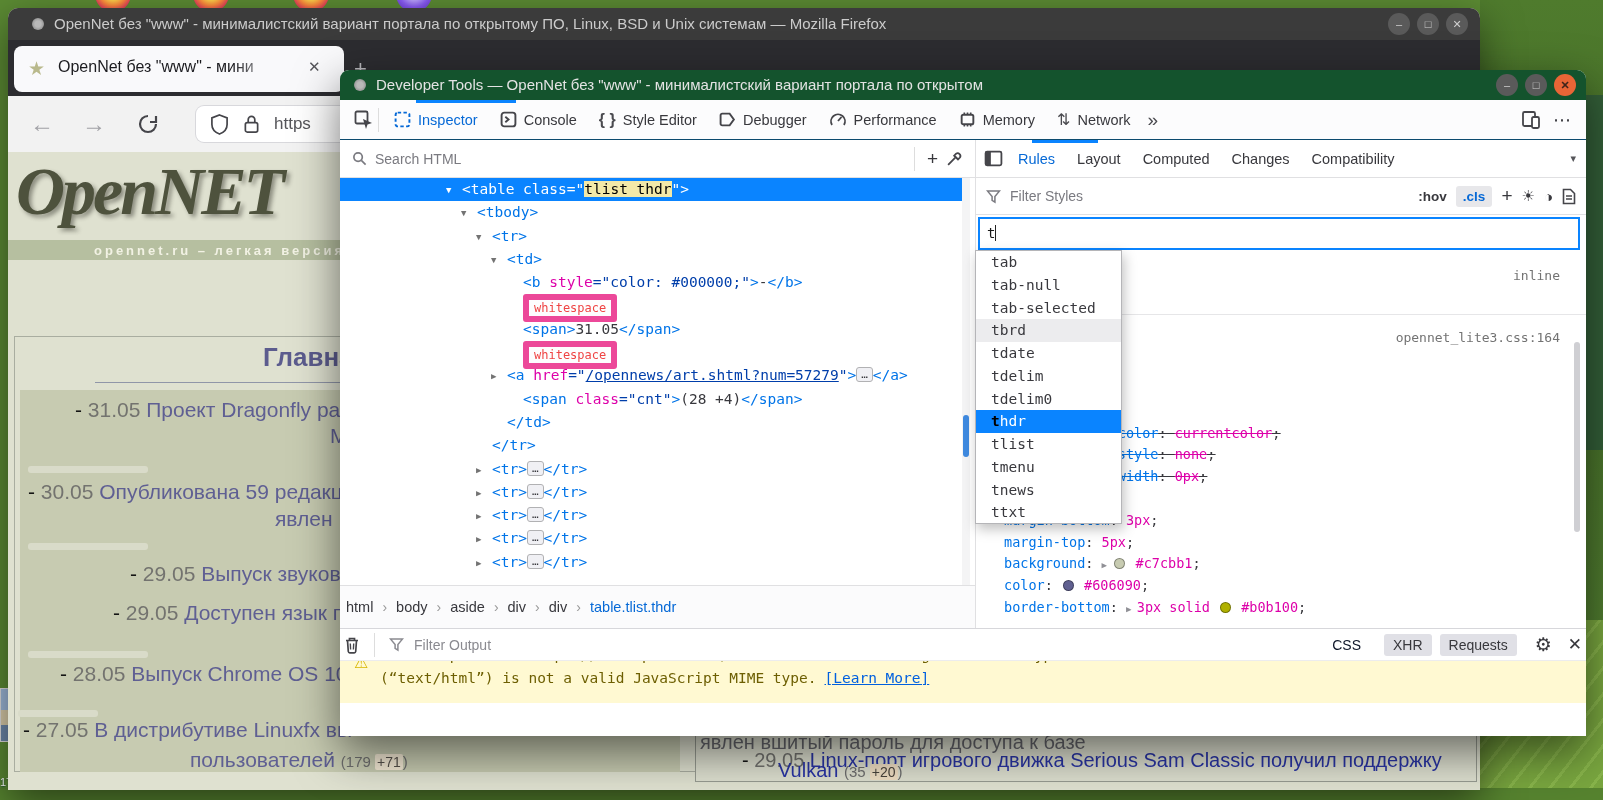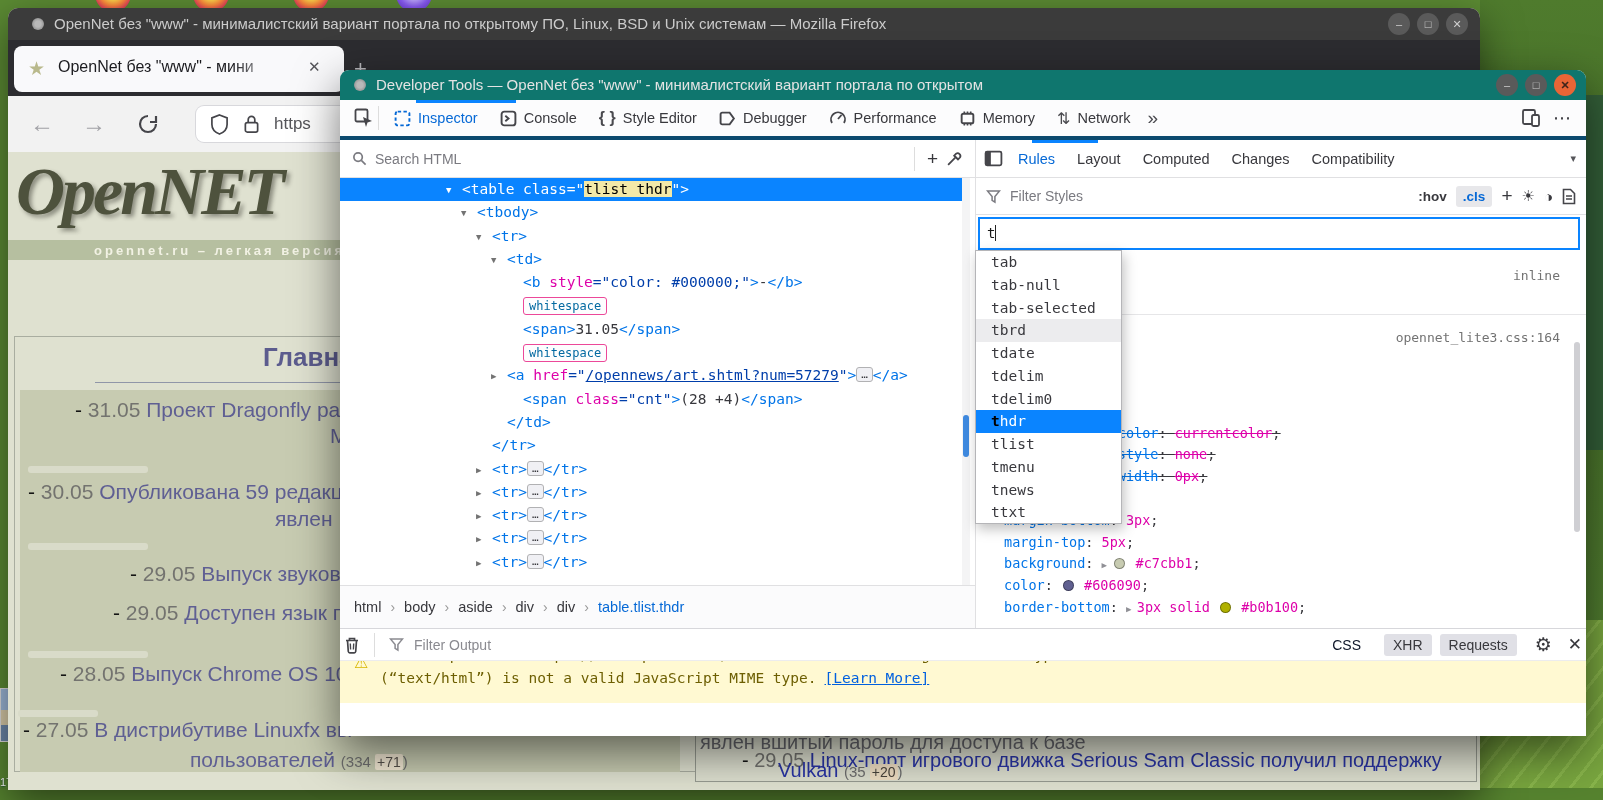--- a/index.html
+++ b/index.html
@@ -85,25 +85,25 @@
   .p2-line .dt{color:#73736f;}
   .p2-line .lk{color:#2a35a5;}
   .p2-line .cnt{font-size:15px;color:#6e6e6e;}
   .p2-line .plus{font-size:14px;color:#4a443c;background:#f0dfc4;padding:0 2px;border-radius:2px;}
   .p2-l1{left:46px;top:38px;margin-top:10px;}
   .p2-l2{left:82px;top:58px;}
 
   
   .dtwin{left:340px;top:70px;width:1246px;height:666px;background:#fff;border-radius:9px 9px 0 0;
     box-shadow:0 16px 46px rgba(0,0,0,.55);}
-  .dt-titlebar{left:0;top:0;width:100%;height:30px;background:#0f766e;border-radius:9px 9px 0 0;}
+  .dt-titlebar{left:0;top:0;width:100%;height:30px;background:#14532d;border-radius:9px 9px 0 0;}
   .dtwin .win-dot{left:14px;top:9px;}
   .dt-title{left:36px;top:6px;font-size:15px;color:#e3e3e3;white-space:nowrap;max-width:1120px;overflow:hidden;}
   .dtwin .winbtns{right:10px;top:4px;}
-  .dt-toolbar{left:0;top:30px;width:100%;height:40px;background:#fcfcfd;border-bottom:4px solid #0c4a6e;
+  .dt-toolbar{left:0;top:30px;width:100%;height:40px;background:#fcfcfd;border-bottom:1px solid #0c4a6e;
     display:flex;align-items:center;justify-content:center;}
   .dt-indicator{left:76px;top:30px;width:100px;height:3px;background:#0a84ff;}
   .dt-tab{display:flex;align-items:center;gap:7px;padding:0 11px;height:100%;font-size:14.5px;color:#38383d;}
   .dt-tab.active{color:#0669d6;}
   .tool-sep{width:1px;height:24px;background:#ddd;margin:0 4px;}
   .icon-svg{display:block;}
   .glyph{font-size:16px;color:#4a4a4f;}
   .dt-more{font-size:18px;color:#38383d;letter-spacing:1px;}
 
   .dt-left{left:0;top:70px;width:635px;height:488px;background:#fff;}
@@ -112,31 +112,31 @@
   .search-ph{color:#7a7a80;font-size:14px;flex:1;}
   .markup{left:0;top:38px;width:627px;height:407px;overflow:hidden;
     font-family:"DejaVu Sans Mono",monospace;font-size:14.5px;color:#38383d;}
   .mrow{height:23.3px;line-height:23.3px;white-space:nowrap;}
   .m-arrow{display:inline-block;width:16px;font-size:9px;color:#737373;vertical-align:1px;}
   .mrow .t{color:#0074e8;}
   .mrow .a{color:#dd00a9;}
   .mrow .v{color:#003eaa;}
   .mrow .vl{color:#003eaa;text-decoration:underline;}
   .mrow .x{color:#38383d;}
-  .mrow .ws{display:inline-block;border:1px solid #ec4899;border-radius:3px;padding:0 5px;
-    font-size:12px;line-height:16px;color:#0369a1;background:#fdfdfe;}
+  .mrow .ws{display:inline-block;border:6px solid #ec4899;border-radius:3px;padding:0 5px;
+    font-size:12px;line-height:16px;color:#ef4444;background:#fdfdfe;}
   .mrow .dd{display:inline-block;border:1px solid #b1b1b3;border-radius:3px;padding:0 4px;
     font-size:11px;line-height:13px;color:#38383d;background:#f0f0f4;vertical-align:2px;}
   .mrow .hl{background:#f3e9a8;color:#000;}
   .mrow.selected{background:#0a84ff;}
   .mrow.selected .t,.mrow.selected .a,.mrow.selected .v,.mrow.selected .x,.mrow.selected .m-arrow{color:#fff;}
   .m-scroll{left:622px;top:38px;width:8px;height:407px;background:#f4f4f5;}
   .m-thumb{left:1px;top:237px;width:6px;height:42px;background:#3f8ae0;border-radius:3px;}
   .crumbs{left:0;top:445px;width:635px;height:43px;border-top:1px solid #e0e0e2;background:#fbfbfc;
-    display:flex;align-items:center;padding-left:14px;font-size:14.5px;color:#38383d;}
+    display:flex;align-items:center;padding-left:6px;font-size:14.5px;color:#38383d;}
   .crumb{display:flex;align-items:center;}
   .crumb::after{content:"›";color:#999;margin:0 9px;font-size:14px;}
   .crumb:last-child::after{content:"";margin:0;}
   .crumb:last-child .crumb-label{color:#0669d6;}
 
   .vsplit{left:635px;top:70px;width:1px;height:488px;background:#e0e0e2;}
   .dt-right{left:636px;top:70px;width:610px;height:488px;background:#fff;}
   .side-tabs{left:0;top:0;width:610px;height:38px;border-bottom:1px solid #e0e0e2;
     display:flex;align-items:center;gap:4px;padding-left:8px;font-size:14.5px;}
   .side-tab{padding:0 9px;color:#38383d;}
@@ -273,21 +273,21 @@
           <div class="news-line item-3"><span><span class="lk">явлен</span></span></div>
 
           <div class="news-line item-4"><span><span class="d">- </span><span class="dt">29.05 </span><span class="lk">Выпуск звуковог</span></span></div>
 
           <div class="news-line item-5"><span><span class="d">- </span><span class="dt">29.05 </span><span class="lk">Доступен язык пр</span></span></div>
 
           <div class="news-line item-6"><span><span class="d">- </span><span class="dt">28.05 </span><span class="lk">Выпуск Chrome OS 102</span></span></div>
 
           <div class="news-line item-7"><span><span class="d">- </span><span class="dt">27.05 </span><span class="lk">В дистрибутиве Linuxfx вы</span></span></div>
 
-          <div class="news-line item-8"><span><span class="lk">пользователей </span><span class="cnt">(334 </span><span class="plus">+71</span><span class="cnt">)</span></span></div>
+          <div class="news-line item-8"><span><span class="lk">пользователей </span><span class="cnt">(179 </span><span class="plus">+71</span><span class="cnt">)</span></span></div>
         </div>
     </div>
 
     <div class="abs page2">
       <div class="abs p2-dim">явлен вшитый пароль для доступа к базе</div>
       <div class="p2-line p2-l1"><span><span class="d">- </span><span class="dt">29.05 </span><span class="lk">Linux-порт игрового движка Serious Sam Classic получил поддержку</span></span></div>
       <div class="p2-line p2-l2"><span><span class="lk">Vulkan </span><span class="cnt">(35 </span><span class="plus">+20</span><span class="cnt">)</span></span></div>
     </div>
   </div>
 

